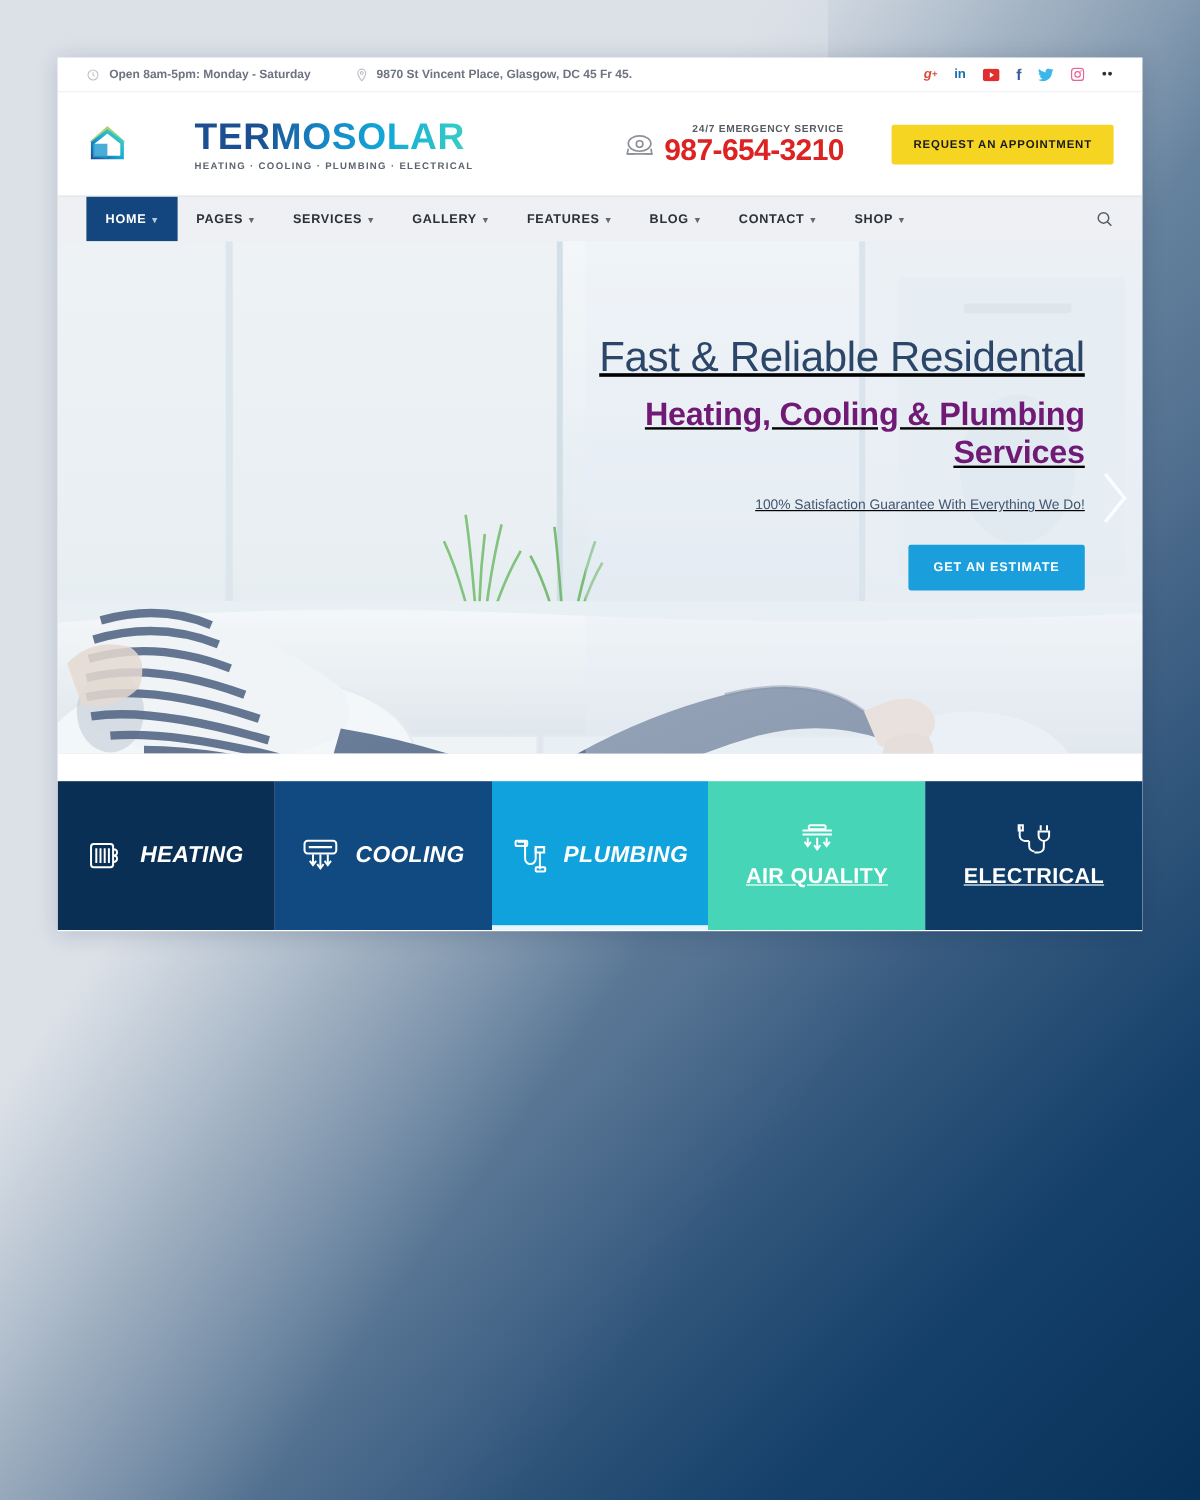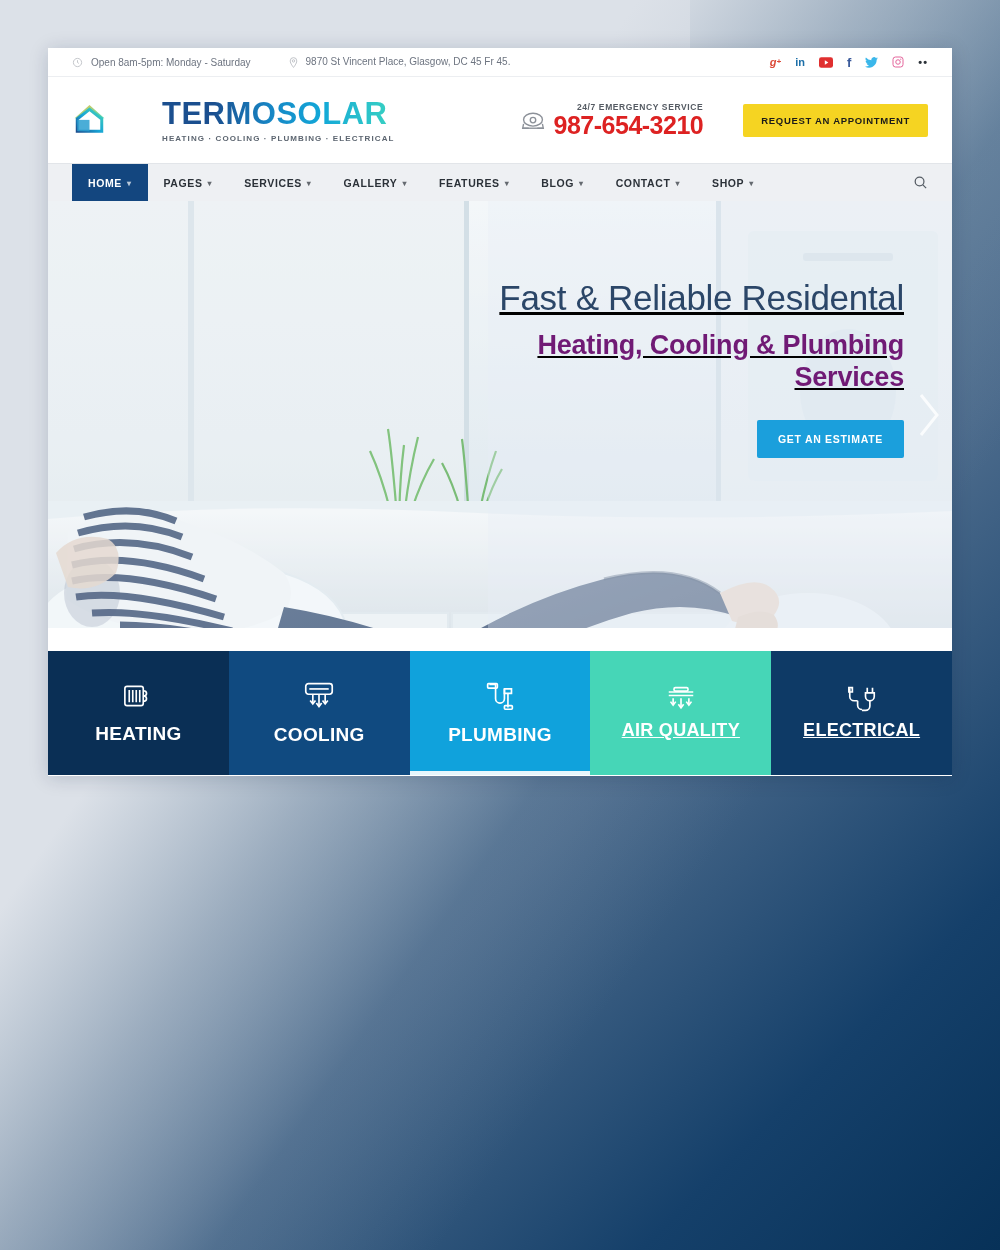--- a/index.html
+++ b/index.html
@@ -24,21 +24,21 @@
     position:absolute; left:48px; top:48px; width:904px; height:728px;
     background:#fff; overflow:hidden;
     box-shadow:0 2px 18px rgba(10,30,60,.18);
   }
 
   
   .topbar{
     height:29px; background:#fff; border-bottom:1px solid #eceef1;
     display:flex; align-items:center; padding:0 24px; font-size:10px; color:#6d7480;
   }
-  .topbar .info{ display:flex; margin-right:38px; }
+  .topbar .info{ display:flex; align-items:center; margin-right:38px;font-weight:bold; }
   .topbar .info .ic{ margin-right:8px; display:flex; align-items:center; opacity:.55; }
   .topbar .spacer{ flex:1; }
   .social{ display:flex; align-items:center; gap:14px; }
   .social span{ display:flex; align-items:center; justify-content:center; font-size:11px; line-height:1; }
 
   
   .header{
     height:86px; background:#fff; display:flex; align-items:center; padding:0 24px;
   }
   .logo{ display:flex; align-items:flex-start;gap:46px; }
@@ -105,21 +105,21 @@
     color:rgba(255,255,255,.75); cursor:pointer;
   }
   .hero-gap{ height:23px; background:#fff; }
 
   
   .tiles{ display:flex; height:124px; }
   .tile{
     flex:1; display:flex; align-items:center; justify-content:center; cursor:pointer;
     color:#fff; position:relative;
   }
-  .tile.row{ flex-direction:column; gap:13px; }
+  .tile.row{ gap:13px;font-style:italic; }
   .tile.col{ flex-direction:column; gap:7px;text-decoration:underline; }
   .tile-label{ font-size:19px; font-weight:bold; letter-spacing:.3px; }
   .tile.col .tile-label{ font-size:18px; }
   .tile-underline{ position:absolute; left:0; bottom:0; height:4px; width:100%; background:rgba(255,255,255,.9); }
 
   svg{ display:block; }
 </style>
 </head>
 <body>
 
@@ -349,20 +349,21 @@
       <path d="M672 392 Q706 374 722 386 Q738 398 726 414 Q706 428 684 420 Z" fill="#ecd6c6"></path>
       <path d="M690 416 Q712 406 726 414 Q736 428 720 438 Q700 442 686 432 Z" fill="#e7cfbd"></path>
 
       <rect width="904" height="427" fill="#dfe9f0" opacity=".28"></rect>
       <rect x="440" y="0" width="464" height="427" fill="#e9eff5" opacity=".35"></rect>
     </svg>
 
     <div class="hero-content">
       <div class="hero-t1">Fast &amp; Reliable Residental</div>
       <div class="hero-t2">Heating, Cooling &amp; Plumbing Services</div>
+      <div class="hero-t3">100% Satisfaction Guarantee With Everything We Do!</div>
       <button class="hero-cta">GET AN ESTIMATE</button>
     </div>
 
     <span class="hero-arrow">
       <svg width="26" height="46" viewBox="0 0 26 46" fill="none" stroke="rgba(255,255,255,.8)" stroke-width="3">
         <path d="M5 3 L21 23 L5 43"></path>
       </svg>
     </span>
   </div>
 

